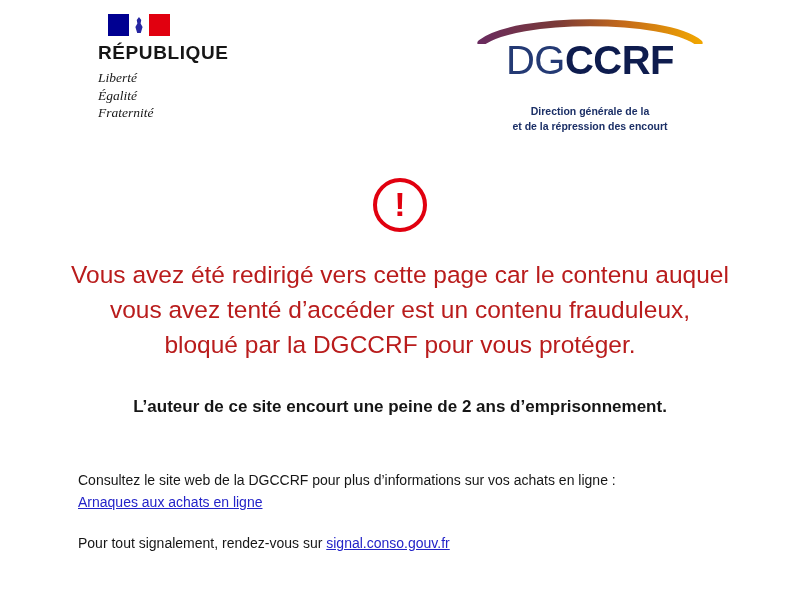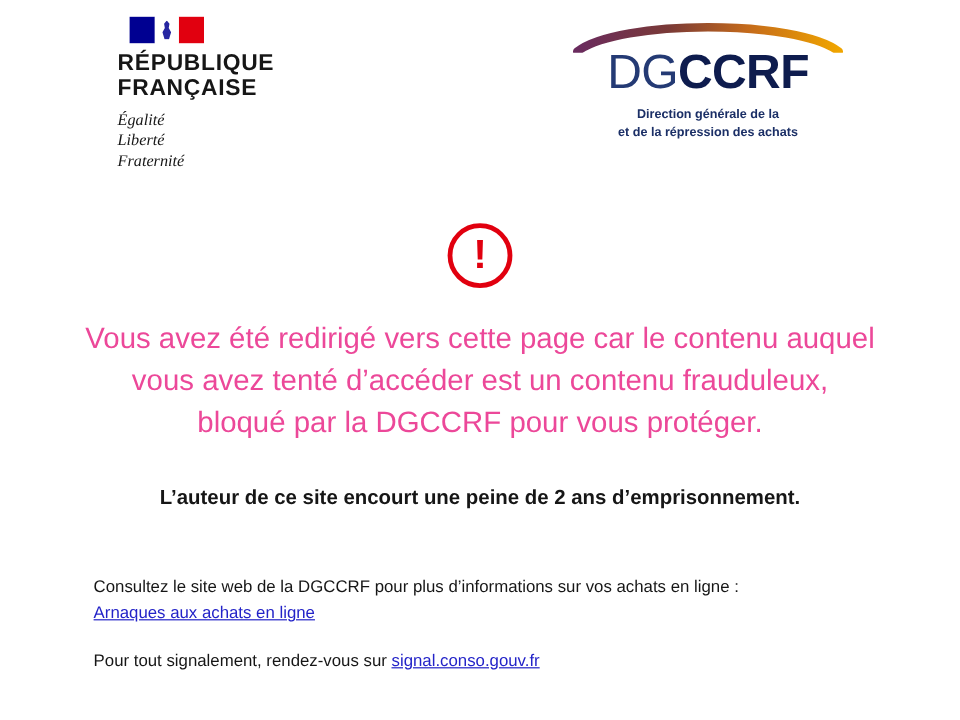--- a/index.html
+++ b/index.html
@@ -89,21 +89,21 @@
   .dgccrf-word {
     font-size: 40px;
     font-weight: 700;
     letter-spacing: -0.5px;
     line-height: 1;
     color: #1b2f66;
   }
   .dgccrf-word .ccrf { color: #0e1c4e; }
   .dgccrf-word .dg { color: #243a74; font-weight: 400; }
   .dgccrf-sub {
-    margin-top: 8px;
+    margin-top: 24px;
     font-size: 10.5px;
     font-weight: 700;
     line-height: 1.45;
     color: #1b2f66;
   }
 
   
   .alert-wrap {
     margin-top: 44px;
     display: flex;
@@ -125,21 +125,21 @@
     color: #e1000f;
     transform: translateY(-1px);
     font-family: "Liberation Sans", sans-serif;
   }
 
   
   .main-message {
     margin: 26px auto 16px auto;
     width: 660px;
     text-align: center;
-    color: #ec4899;
+    color: #b91c1c;
     font-size: 24.5px;
     line-height: 1.42;
     font-weight: 400;
   }
 
   .penalty {
     margin: 34px auto 0 auto;
     width: 700px;
     text-align: center;
     color: #161616;
@@ -170,25 +170,24 @@
   <div class="header">
 
     <div class="marianne">
       <div class="flag">
         <div class="bleu"></div>
         <div class="blanc"></div>
         <div class="rouge"></div>
       </div>
       <div class="rf-title">
         <div>RÉPUBLIQUE</div>
-        <div>FRANÇAISE</div>
       </div>
       <div class="rf-devise">
+        <div>Liberté</div>
         <div>Égalité</div>
-        <div>Liberté</div>
         <div>Fraternité</div>
       </div>
     </div>
 
     <div class="dgccrf">
       <div class="dgccrf-arc">
         <svg width="230" height="26" viewBox="0 0 230 26" aria-hidden="true">
           <defs>
             <linearGradient id="arcgrad" x1="0" y1="0" x2="1" y2="0">
               <stop offset="0%" stop-color="#6a2b5e"></stop>
@@ -198,21 +197,21 @@
             </linearGradient>
           </defs>
           <path d="M6 25 C 40 -2, 190 -2, 224 25" fill="none" stroke="url(#arcgrad)" stroke-width="7" stroke-linecap="round"></path>
         </svg>
       </div>
       <div class="dgccrf-word">
         <span class="dg">DG</span><span class="ccrf">CCRF</span>
       </div>
       <div class="dgccrf-sub">
         <div>Direction générale de la</div>
-        <div>et de la répression des achats</div>
+        <div>et de la répression des encourt</div>
       </div>
     </div>
   </div>
 
   <div class="alert-wrap">
     <div class="alert-circle">
       <span>!</span>
     </div>
   </div>
 

